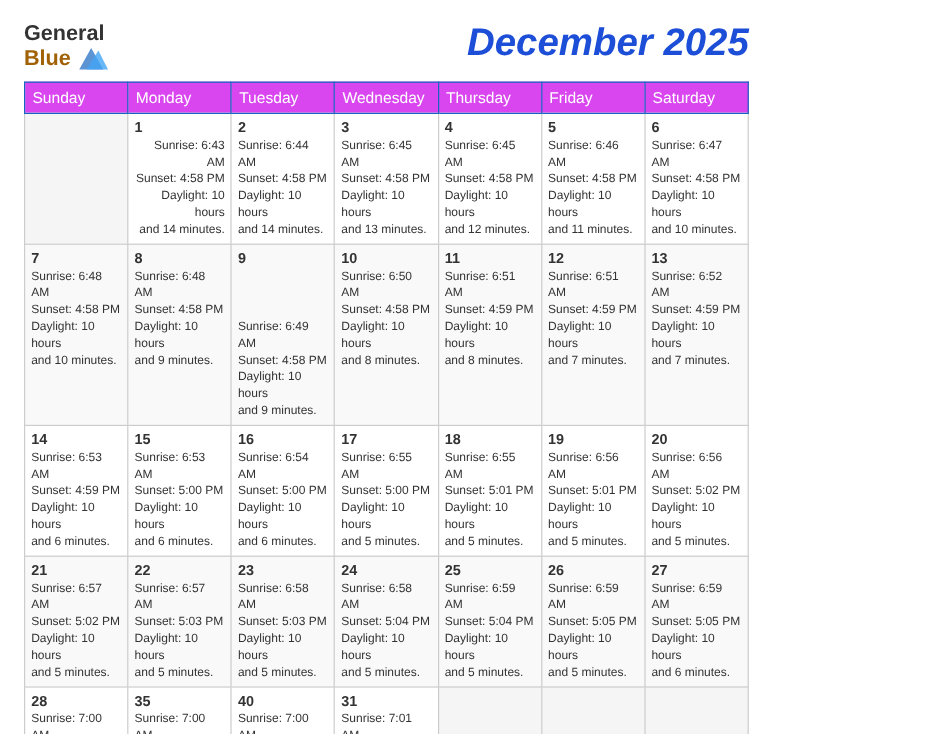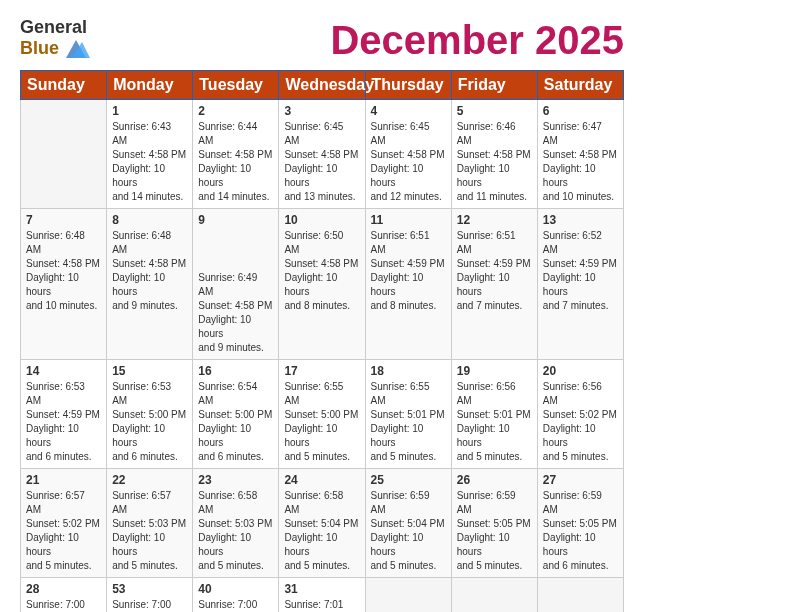--- a/index.html
+++ b/index.html
@@ -21,41 +21,42 @@
       margin-bottom: 8px;
     }
     .logo {
       display: flex;
       align-items: center;
     }
     .title-block {
       text-align: right;
     }
     .month-title {
-      font-size: 40px;
+      font-size: 32px;
       font-weight: bold;
-      color: #be185d;
+      color: #1d4ed8;
       line-height: 1.1;
+      font-style: italic;
     }
     .location {
       font-size: 15px;
       color: #444;
     }
     .calendar {
       width: 100%;
       border-collapse: collapse;
       table-layout: fixed;
     }
     .calendar th {
-      background-color: #c2410c;
+      background-color: #d946ef;
       color: #fff;
       text-align: left;
       padding: 5px 6px;
-      font-size: 16px;
-      font-weight: bold;
+      font-size: 13px;
+      font-weight: normal;
       border: 1px solid #1565c0;
     }
     .calendar td {
       vertical-align: top;
       border: 1px solid #ccc;
       padding: 4px 5px;
       font-size: 10.5px;
       color: #333;
       height: 80px;
       background: #fff;
@@ -113,21 +114,21 @@
         <th>Thursday</th>
         <th>Friday</th>
         <th>Saturday</th>
       </tr>
     </thead>
     <tbody id="calendar-body">
     <tr>
           <td class="empty"></td>
           <td>
             <span class="day-num">1</span>
-            <div class="day-info" style="white-space: pre-line;">Sunrise: 6:43 AM
+            <div class="day-info" style="white-space: pre-line; text-align: right;">Sunrise: 6:43 AM
 Sunset: 4:58 PM
 Daylight: 10 hours
 and 14 minutes.</div>
           </td>
           <td>
             <span class="day-num">2</span>
             <div class="day-info" style="white-space: pre-line;">Sunrise: 6:44 AM
 Sunset: 4:58 PM
 Daylight: 10 hours
 and 14 minutes.</div>
@@ -316,21 +317,21 @@
         </tr>
         <tr>
           <td>
             <span class="day-num">28</span>
             <div class="day-info" style="white-space: pre-line;">Sunrise: 7:00 AM
 Sunset: 5:06 PM
 Daylight: 10 hours
 and 6 minutes.</div>
           </td>
           <td>
-            <span class="day-num">53</span>
+            <span class="day-num">35</span>
             <div class="day-info" style="white-space: pre-line;">Sunrise: 7:00 AM
 Sunset: 5:07 PM
 Daylight: 10 hours
 and 6 minutes.</div>
           </td>
           <td>
             <span class="day-num">40</span>
             <div class="day-info" style="white-space: pre-line;">Sunrise: 7:00 AM
 Sunset: 5:07 PM
 Daylight: 10 hours

